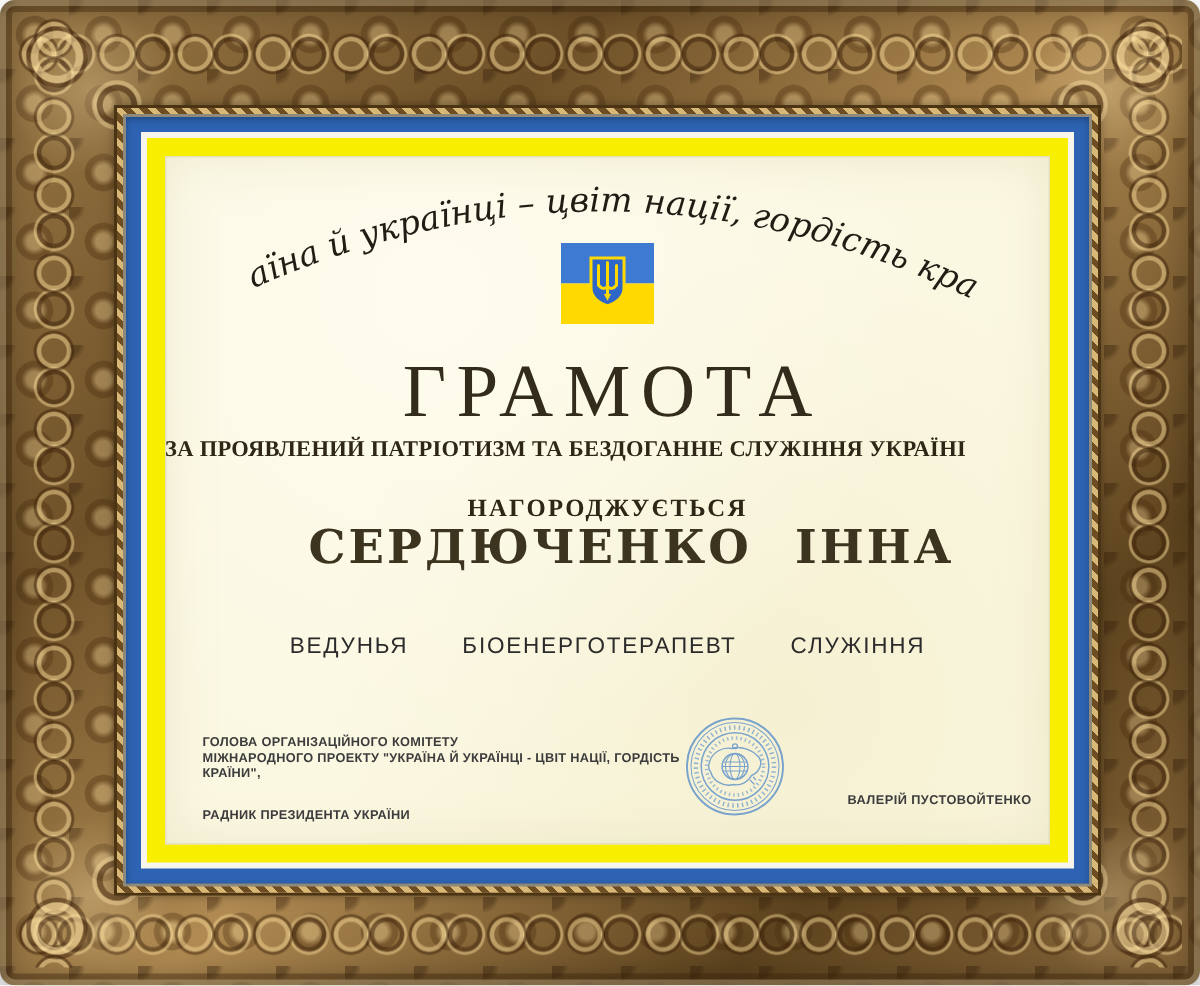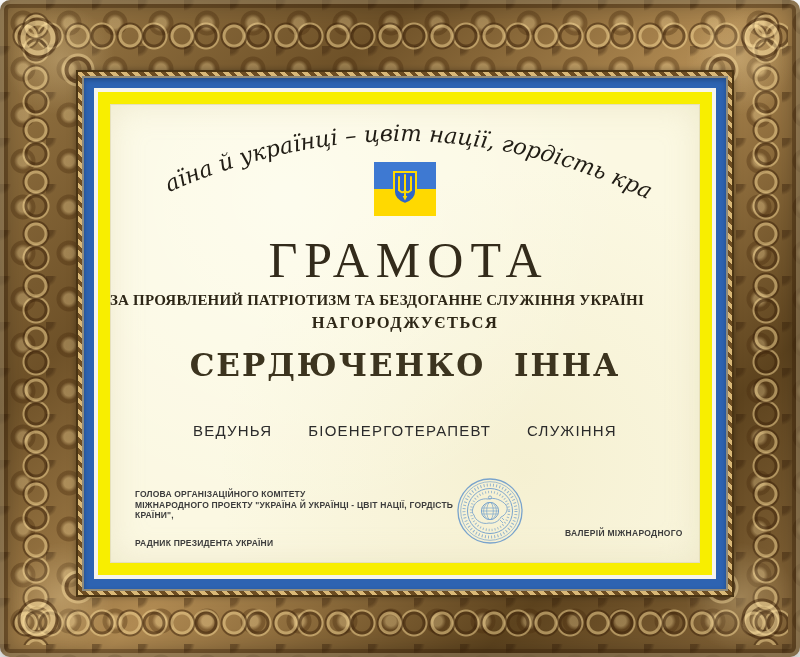--- a/index.html
+++ b/index.html
@@ -66,24 +66,24 @@
   .arch text{font-family:"DejaVu Serif",serif;font-style:italic;font-size:22.5px;fill:#211d15;}
 
   .emblem{position:absolute;left:calc(50% - 31px);top:58px;width:62px;height:54px;}
 
   .title{position:absolute;top:132px;left:0;width:100%;text-align:center;
     font-family:"Liberation Serif",serif;font-size:50px;line-height:48px;
     letter-spacing:7px;text-indent:7px;color:#332b1b;}
   .reason{position:absolute;top:188px;left:0;width:100%;text-align:left;
     font-family:"Liberation Serif",serif;font-weight:bold;font-size:15px;
     letter-spacing:.2px;color:#2e2717;}
-  .awarded{position:absolute;top:209px;left:0;width:100%;text-align:center;
+  .awarded{position:absolute;top:225px;left:0;width:100%;text-align:center;
     font-family:"Liberation Serif",serif;font-weight:bold;font-size:16.5px;
     letter-spacing:1.5px;color:#2e2717;}
-  .name{position:absolute;top:243px;left:0;width:100%;text-align:center;
+  .name{position:absolute;top:243px;left:16px;width:100%;text-align:center;
     font-family:"DejaVu Serif",serif;font-weight:bold;font-size:31px;
     text-transform:uppercase;letter-spacing:2px;word-spacing:16px;color:#3c341f;}
   .roles{position:absolute;top:318px;left:0;width:100%;display:flex;
     justify-content:center;gap:36px;font-family:"Liberation Sans",sans-serif;
     font-size:15px;letter-spacing:1.2px;color:#2b2b2b;}
   .sig-block{position:absolute;left:25px;top:385px;width:345px;
     font-family:"Liberation Sans",sans-serif;font-weight:bold;font-size:8.5px;
     line-height:10.5px;letter-spacing:.2px;color:#3c3c3c;}
   .sig-block .gap{margin-top:17px;}
   .seal{position:absolute;left:346px;top:373px;width:68px;height:68px;opacity:.92;}
@@ -170,19 +170,19 @@
                        C 9,10 4,13 -1,12 C -8,14 -15,9 -16,4 C -18,2 -18,0 -17,-3 Z" stroke-width="0.9"></path>
               <circle r="8.6" stroke-width="1"></circle>
               <ellipse rx="3.3" ry="8.6" stroke-width="0.7"></ellipse>
               <ellipse rx="6.4" ry="8.6" stroke-width="0.7"></ellipse>
               <path d="M -8.2,-3 H 8.2 M -8.6,0 H 8.6 M -8.2,3 H 8.2" stroke-width="0.7"></path>
               <circle cy="-13.5" r="1.6" stroke-width="0.9"></circle>
               <path d="M 10,9 l 3,3 M 12,7 l 2,2" stroke-width="0.8"></path>
             </g>
           </svg>
 
-          <div class="sig-name">ВАЛЕРІЙ МІЖНАРОДНОГО</div>
+          <div class="sig-name">ВАЛЕРІЙ ПУСТОВОЙТЕНКО</div>
 
         </div>
       </div>
     </div>
   </div>
 </div>
 
 </body></html>

